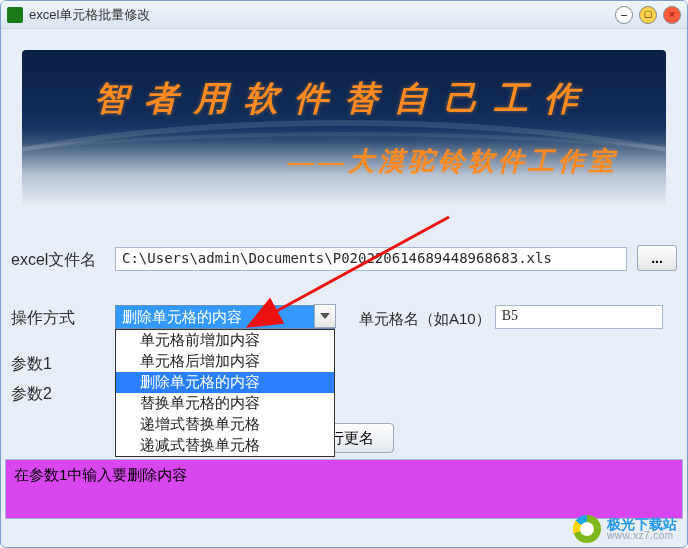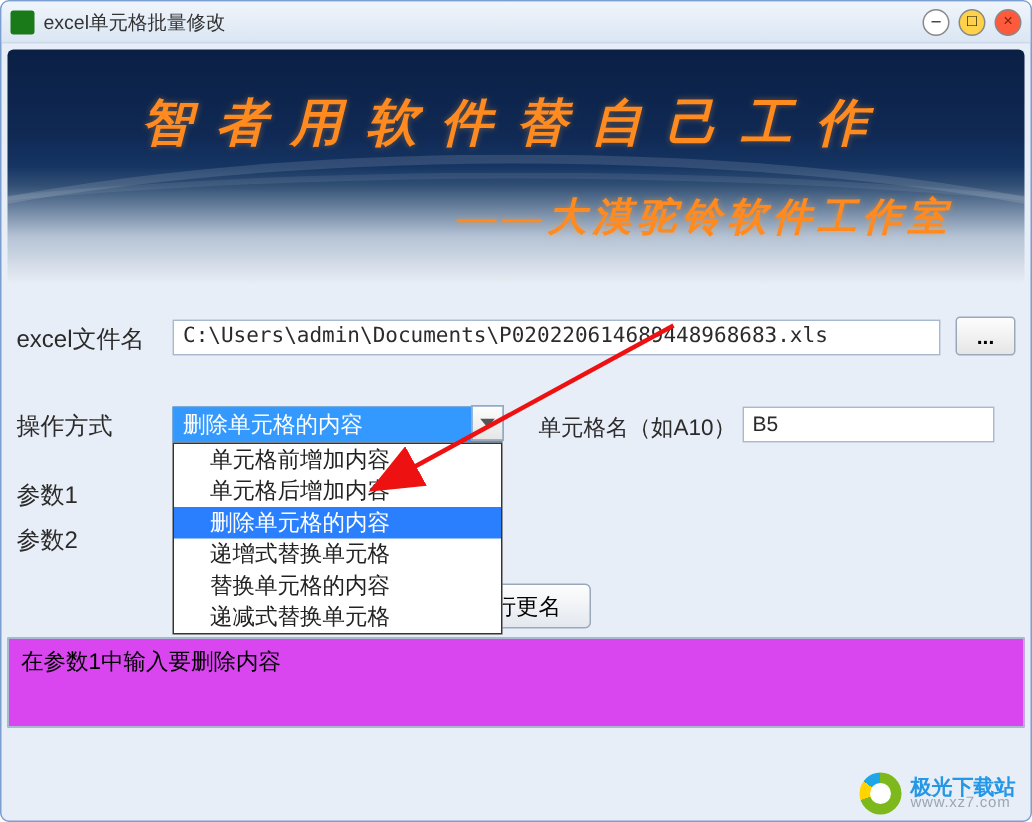--- a/index.html
+++ b/index.html
@@ -6,29 +6,29 @@
   body { width: 688px; height: 548px; background: #fff; font-family: "Microsoft YaHei", SimSun, sans-serif; font-size: 14px; position: relative; overflow: hidden; }
   .window { width: 688px; height: 548px; border: 1px solid #7a9ecf; background: #e8eef7; border-radius: 6px; overflow: hidden; position: relative; }
   .titlebar { height: 28px; background: linear-gradient(#f0f5fb,#dae6f3); display: flex; align-items: center; padding: 0 6px; border-bottom: 1px solid #cdd9ea; }
   .title-icon { width: 16px; height: 16px; background: #1a7a1a; display: inline-block; margin-right: 6px; border-radius: 2px; }
   .titlebar .title-text { flex: 1; color: #333; font-size: 13px; }
   .winbtns { display: flex; gap: 6px; }
   .winbtn { width: 18px; height: 18px; border-radius: 50%; border: 1px solid #888; display: flex; align-items: center; justify-content: center; font-size: 11px; line-height: 1; }
   .winbtn.min { background: #fff; }
   .winbtn.max { background: #ffd24a; }
   .winbtn.close { background: #ff5a3c; color: #7a1f0c; }
-  .banner { margin: 4px; height: 156px; border-radius: 4px; background: linear-gradient(180deg,#0a1f44 0%,#102a55 38%,#163563 50%,#314f74 58%,#b5c3d5 80%,#e8edf4 100%); position: relative; overflow: hidden; }
+  .banner { margin: 21px; height: 156px; border-radius: 4px; background: linear-gradient(180deg,#0a1f44 0%,#102a55 38%,#163563 50%,#314f74 58%,#b5c3d5 80%,#e8edf4 100%); position: relative; overflow: hidden; }
   .banner::before { content:""; position:absolute; left:-120px; right:-120px; top:70px; height:260px; border-top:6px solid rgba(255,255,255,.12); border-radius:50% 50% 0 0; transform:scaleX(1.2); }
   .banner::after { content:""; position:absolute; left:-180px; right:-180px; top:82px; height:260px; border-top:4px solid rgba(255,255,255,.08); border-radius:50% 50% 0 0; transform:scaleX(1.4); }
   .banner .line1 { position: absolute; top: 26px; left: 0; right: 0; text-align: center; font-family: "STKaiti","KaiTi",serif; font-size: 34px; font-style: italic; color: #ff8a1f; letter-spacing: 16px; font-weight: bold; text-shadow: 0 0 4px rgba(255,160,60,.4); }
   .banner .line2 { position: absolute; top: 94px; left: 0; right: 0; padding-right: 48px; text-align: right; font-family: "STKaiti","KaiTi",serif; font-size: 26px; font-style: italic; color: #ff8a1f; letter-spacing: 4px; font-weight: bold; text-shadow: 0 0 4px rgba(255,160,60,.4); }
   .content { padding: 8px 10px 0 10px; color: #2b2b2b; position: relative; }
   .row { display: flex; align-items: flex-end; height: 36px; }
   .label { width: 104px; font-size: 16px; }
-  .textbox { background: #fff; border: 1px solid #a7b8cf; height: 24px; padding: 2px 6px; font-size: 14px; overflow: hidden; white-space: nowrap; }
+  .textbox { background: #fff; border: 1px solid #a7b8cf; height: 24px; padding: 2px 6px; font-size: 14px; overflow: hidden; white-space: nowrap; font-family: Liberation Serif, serif; }
   .filebox { flex: 1; margin-right: 10px; font-family: "SimSun", monospace; }
   .browse { width: 40px; height: 26px; background: linear-gradient(#fdfdfd,#e6e6e6); border: 1px solid #9aa8bc; border-radius: 3px; font-weight: bold; font-size: 14px; cursor: pointer; }
   .combo-wrap { position: relative; }
   .combo { width: 220px; height: 24px; background: #3399ff; color: #fff; border: 1px solid #6a8fb8; display: flex; align-items: center; padding: 0 6px; font-size: 15px; cursor: pointer; }
   .combo .arrow-box { position: absolute; right: -1px; top: -1px; width: 22px; height: 24px; background: linear-gradient(#fdfdfd,#e6e6e6); border: 1px solid #9aa8bc; display: flex; align-items: center; justify-content: center; }
   .arrow-box svg { width: 10px; height: 6px; }
   .dropdown { position: absolute; left: 0; top: 24px; width: 220px; background: #fff; border: 1px solid #333; z-index: 5; }
   .dropdown .opt { padding: 1px 24px; font-size: 15px; color: #222; cursor: pointer; white-space: nowrap; }
   .dropdown .opt.sel { background: #2a7fff; color: #fff; }
   .celllabel { margin-left: 24px; font-size: 15px; }
@@ -78,22 +78,22 @@
           <span class="arrow-box">
             <svg viewBox="0 0 10 6">
                 <path d="M0 0 L5 6 L10 0 Z" fill="#555"></path>
               </svg>
           </span>
         </div>
         <div class="dropdown">
           <div class="opt">单元格前增加内容</div>
           <div class="opt">单元格后增加内容</div>
           <div class="opt sel">删除单元格的内容</div>
+          <div class="opt">替换单元格的内容</div>
           <div class="opt">递增式替换单元格</div>
-          <div class="opt">替换单元格的内容</div>
           <div class="opt">递减式替换单元格</div>
         </div>
       </div>
       <div class="celllabel">单元格名（如A10）</div>
       <div class="textbox cellbox">B5</div>
     </div>
 
     <div class="row" style="margin-top:10px">
       <div class="label">参数1</div>
     </div>

